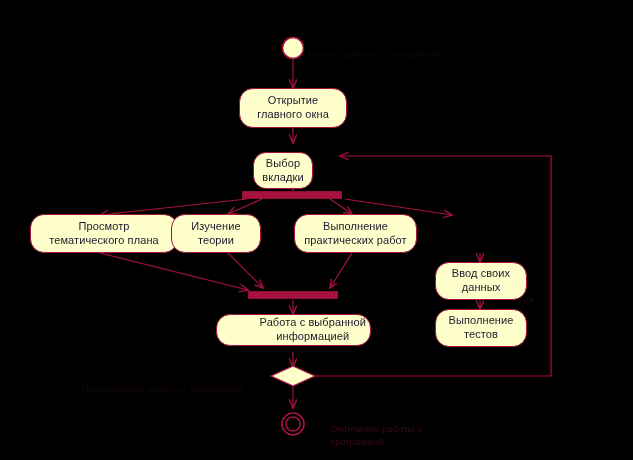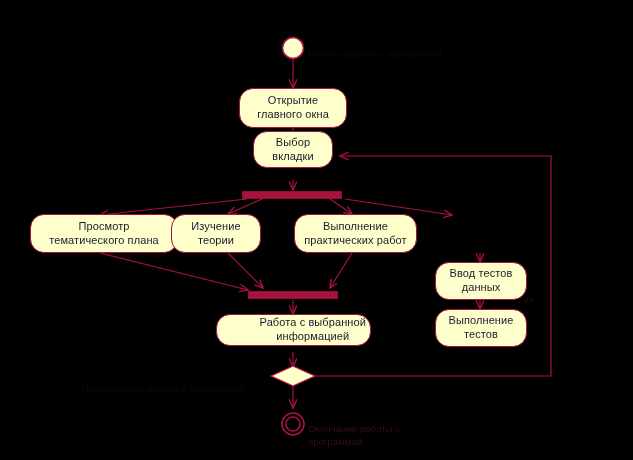--- a/index.html
+++ b/index.html
@@ -60,20 +60,21 @@
     font-size: 9.5px;
     line-height: 1.3;
     white-space: pre-line;
     letter-spacing: 0.1px;
   }
   .note-dark {
     color: #14060c;
   }
   .note-endlabel {
     color: #3a0a1c;
+    margin-left: 22px;
   }
   .note-guard {
     color: #2a0612;
     font-size: 8px;
   }
 </style>
 </head>
 <body>
 
 <div id="canvas">
@@ -127,21 +128,21 @@
     <circle cx="293" cy="424" r="7" fill="none" stroke="#a8123f" stroke-width="1.6"></circle>
 
     <polygon points="293,366 315,376 293,386 271,376" fill="#ffffcc" stroke="#a8123f" stroke-width="1.3"></polygon>
   </svg>
 
   <div class="node" style="left:239px; top:88px; width:108px; height:40px;">
     <span>Открытие
 главного окна</span>
   </div>
 
-  <div class="node" style="left:253px; top:131px; width:80px; height:37px;">
+  <div class="node" style="left:253px; top:152px; width:60px; height:37px;border-radius:13px;">
     <span>Выбор
 вкладки</span>
   </div>
 
   <div class="bar" style="left:242px; top:191px; width:100px; height:8px;"></div>
 
   <div class="node" style="left:30px; top:214px; width:148px; height:39px;">
     <span>Просмотр
 тематического плана</span>
   </div>
@@ -151,21 +152,21 @@
 теории</span>
   </div>
 
   <div class="node" style="left:294px; top:214px; width:123px; height:39px;">
     <span>Выполнение
 практических работ</span>
   </div>
 
 
   <div class="node" style="left:435px; top:262px; width:92px; height:38px;">
-    <span>Ввод тестов
+    <span>Ввод своих
 данных</span>
   </div>
 
   <div class="node" style="left:435px; top:309px; width:92px; height:38px;">
     <span>Выполнение
 тестов</span>
   </div>
 
   <div class="bar" style="left:248px; top:291px; width:90px; height:8px;"></div>
 

